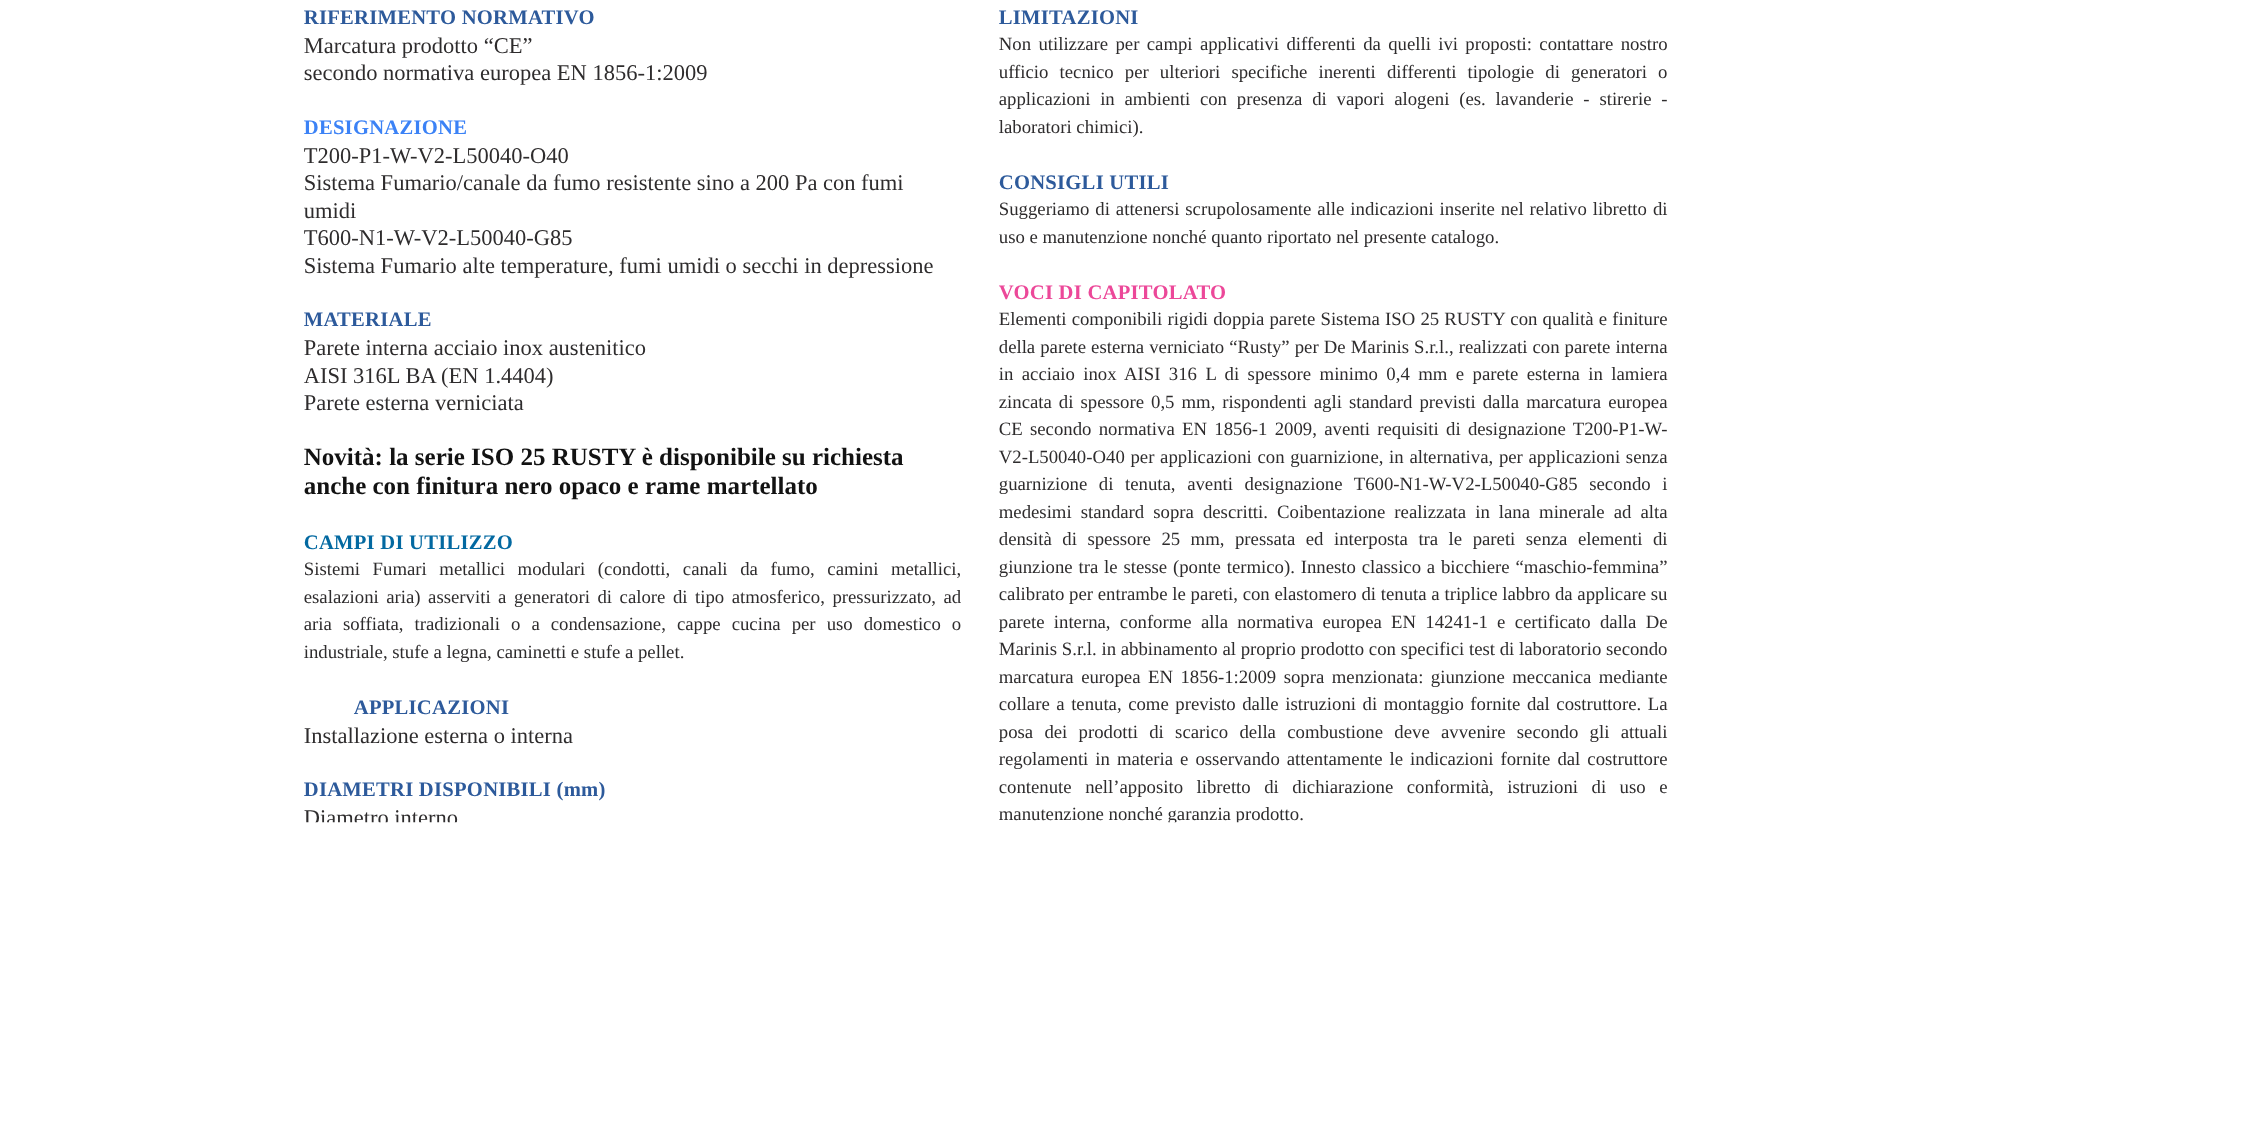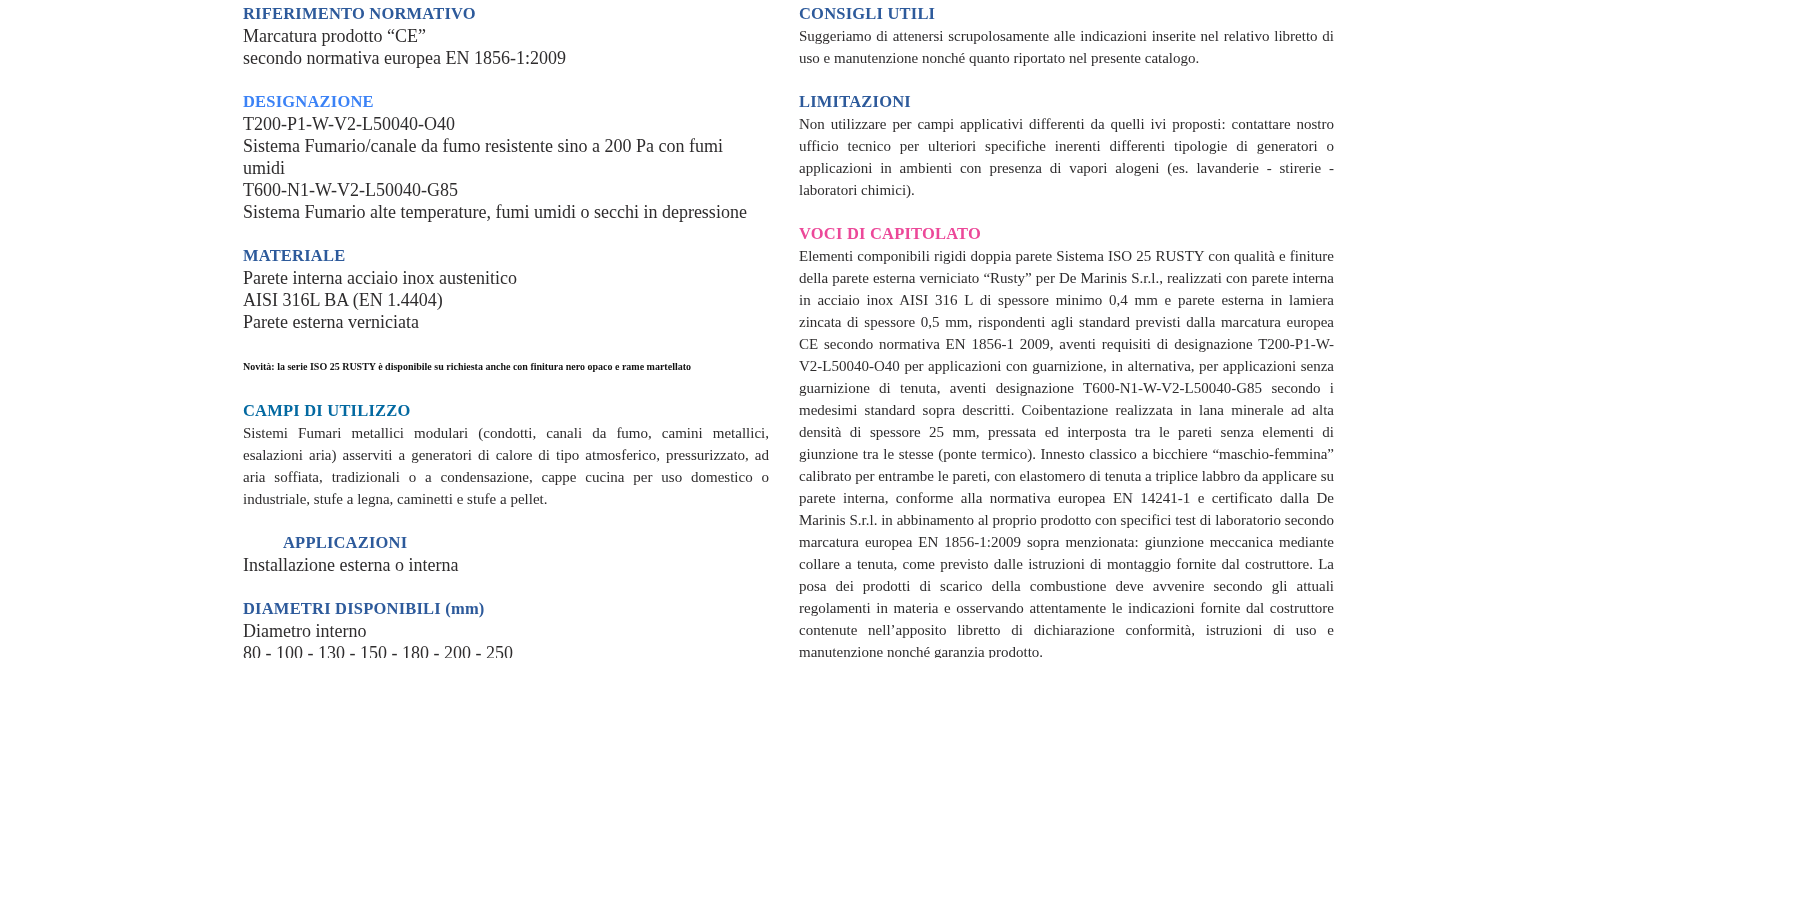--- a/index.html
+++ b/index.html
@@ -28,21 +28,21 @@
     line-height: 22px;
   }
   .para {
     margin: 0;
     font-size: 15px;
     line-height: 22px;
     text-align: justify;
   }
   .note {
     margin: 0;
-    font-size: 10px;
+    font-size: 20px;
     font-weight: bold;
     line-height: 23px;
     color: #121212;
   }
   .strip { position: absolute; top: 893px; height: 7px; }
   .strip-light { left: 75px;  width: 1264px; background: #e8e8e8; }
   .strip-dark  { left: 1339px; width: 461px; background: #161616; }
 </style>
 </head>
 <body>
@@ -85,26 +85,26 @@
         <div class="line">Diametro esterno</div>
         <div class="line">130 - 150 - 180 - 200 - 230 - 250 - 300</div>
       </div>
       <div class="section">
         <div class="heading" style="color: rgb(45, 90, 155);">GARANZIA PRODOTTO</div>
         <div class="line">10 anni</div>
       </div>
     </div>
   <div class="col col-right" id="col-right">
       <div class="section">
+        <div class="heading" style="color: rgb(45, 90, 155);">LIMITAZIONI</div>
+        <p class="para">Non utilizzare per campi applicativi differenti da quelli ivi proposti: contattare nostro ufficio tecnico per ulteriori specifiche inerenti differenti tipologie di generatori o applicazioni in ambienti con presenza di vapori alogeni (es. lavanderie - stirerie - laboratori chimici).</p>
+      </div>
+      <div class="section">
         <div class="heading" style="color: rgb(45, 90, 155);">CONSIGLI UTILI</div>
         <p class="para">Suggeriamo di attenersi scrupolosamente alle indicazioni inserite nel relativo libretto di uso e manutenzione nonché quanto riportato nel presente catalogo.</p>
-      </div>
-      <div class="section">
-        <div class="heading" style="color: rgb(45, 90, 155);">LIMITAZIONI</div>
-        <p class="para">Non utilizzare per campi applicativi differenti da quelli ivi proposti: contattare nostro ufficio tecnico per ulteriori specifiche inerenti differenti tipologie di generatori o applicazioni in ambienti con presenza di vapori alogeni (es. lavanderie - stirerie - laboratori chimici).</p>
       </div>
       <div class="section">
         <div class="heading" style="color: #ec4899;">VOCI DI CAPITOLATO</div>
         <p class="para">Elementi componibili rigidi doppia parete Sistema ISO 25 RUSTY con qualità e finiture della parete esterna verniciato “Rusty” per De Marinis S.r.l., realizzati con parete interna in acciaio inox AISI 316 L di spessore minimo 0,4 mm e parete esterna in lamiera zincata di spessore 0,5 mm, rispondenti agli standard previsti dalla marcatura europea CE secondo normativa EN 1856-1 2009, aventi requisiti di designazione T200-P1-W-V2-L50040-O40 per applicazioni con guarnizione, in alternativa, per applicazioni senza guarnizione di tenuta, aventi designazione T600-N1-W-V2-L50040-G85 secondo i medesimi standard sopra descritti. Coibentazione realizzata in lana minerale ad alta densità di spessore 25 mm, pressata ed interposta tra le pareti senza elementi di giunzione tra le stesse (ponte termico). Innesto classico a bicchiere “maschio-femmina” calibrato per entrambe le pareti, con elastomero di tenuta a triplice labbro da applicare su parete interna, conforme alla normativa europea EN 14241-1 e certificato dalla De Marinis S.r.l. in abbinamento al proprio prodotto con specifici test di laboratorio secondo marcatura europea EN 1856-1:2009 sopra menzionata: giunzione meccanica mediante collare a tenuta, come previsto dalle istruzioni di montaggio fornite dal costruttore. La posa dei prodotti di scarico della combustione deve avvenire secondo gli attuali regolamenti in materia e osservando attentamente le indicazioni fornite dal costruttore contenute nell’apposito libretto di dichiarazione conformità, istruzioni di uso e manutenzione nonché garanzia prodotto.</p>
       </div>
     </div>
   <div class="strip strip-light"></div>
   <div class="strip strip-dark"></div>
 </div>
 

